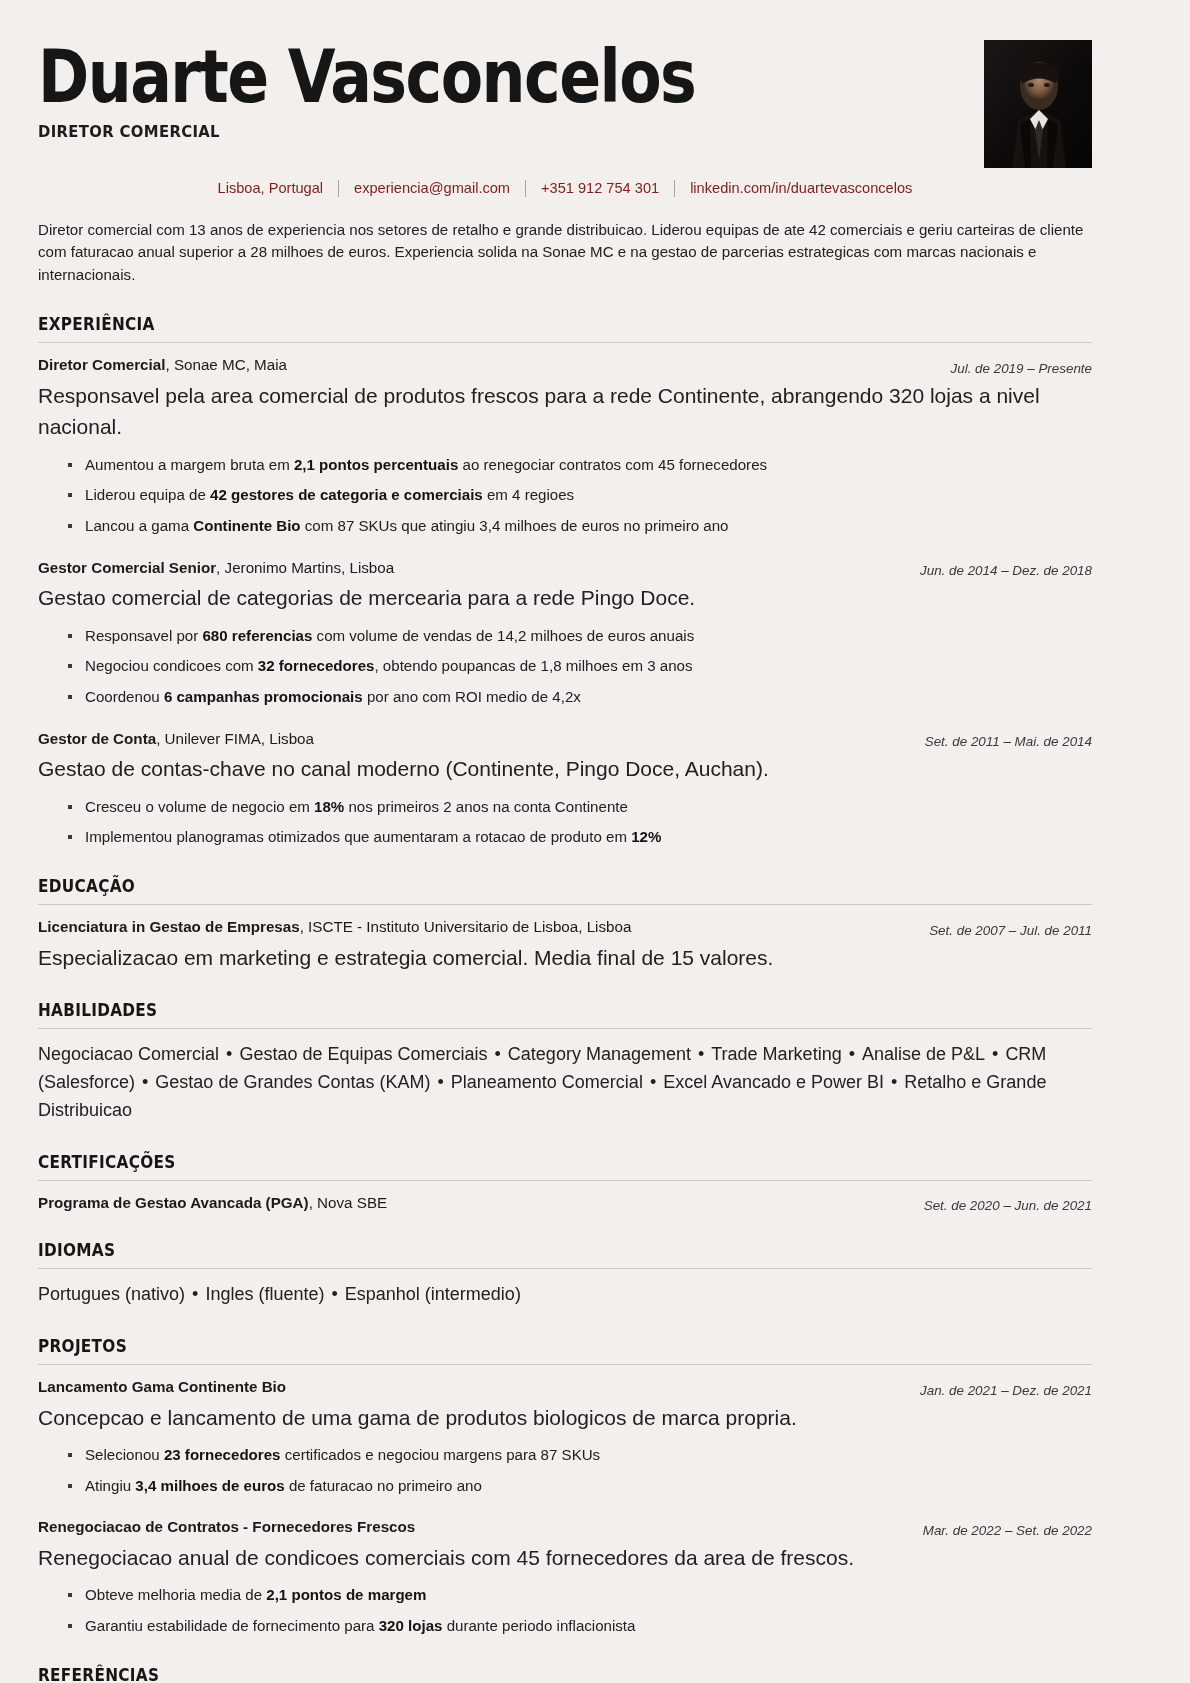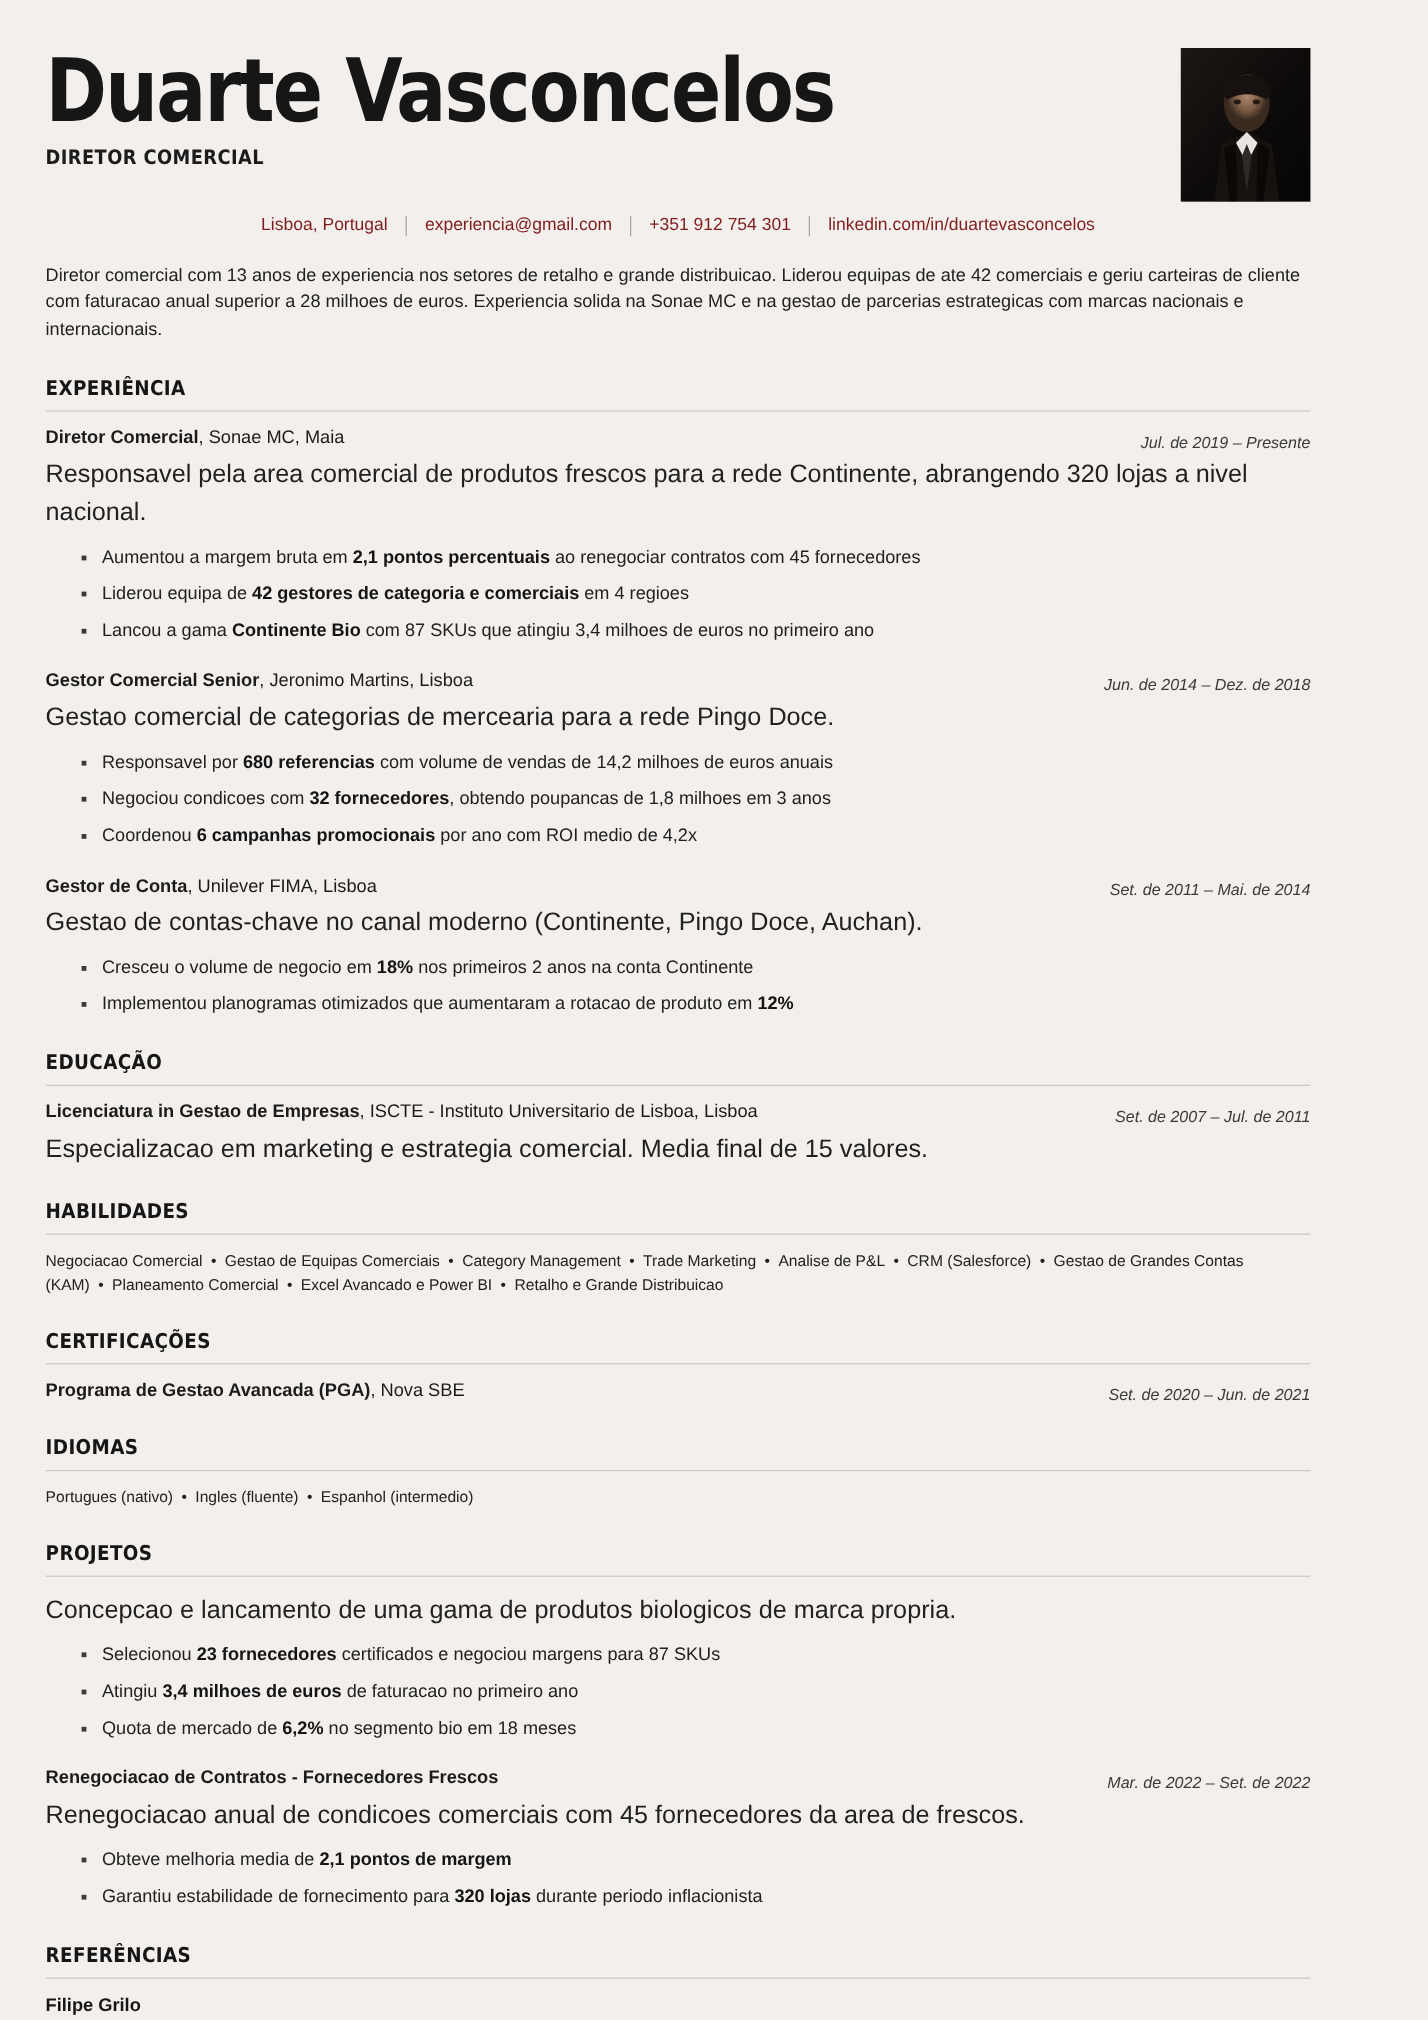--- a/index.html
+++ b/index.html
@@ -148,21 +148,21 @@
     position: absolute;
     left: 0;
     top: 9px;
     width: 4px;
     height: 4px;
     background: #3a3a3a;
   }
   ul.bullets li b { font-weight: 700; color: #141414; }
 
   .inline-list {
-    font-size: 13px;
+    font-size: 18px;
     line-height: 1.55;
     color: #212121;
     max-width: 1054px;
   }
   .dot { margin: 0 7px; }
 
   .ref-name {
     font-size: 15.2px;
     font-weight: 700;
     color: #161616;
@@ -302,25 +302,28 @@
     <div class="section-title">IDIOMAS</div>
     <div class="rule"></div>
     <div class="inline-list" id="lang-list"><span>Portugues (nativo)</span><span class="dot">•</span><span>Ingles (fluente)</span><span class="dot">•</span><span>Espanhol (intermedio)</span></div>
   </div>
 
   <div class="section">
     <div class="section-title">PROJETOS</div>
     <div class="rule"></div>
     <div id="proj-list">
         <div class="entry">
+          <div class="entry-head">
+            <div class="entry-title"><b>Lancamento Gama Continente Bio</b></div>
+            <div class="entry-date">Jan. de 2021 – Dez. de 2021</div>
+          </div>
           <div class="entry-desc">Concepcao e lancamento de uma gama de produtos biologicos de marca propria.</div>
           <ul class="bullets">
             <li>Selecionou <b>23 fornecedores</b> certificados e negociou margens para 87 SKUs</li>
             <li>Atingiu <b>3,4 milhoes de euros</b> de faturacao no primeiro ano</li>
-            <li>Quota de mercado de <b>6,2%</b> no segmento bio em 18 meses</li>
           </ul>
         </div>
         <div class="entry">
           <div class="entry-head">
             <div class="entry-title"><b>Renegociacao de Contratos - Fornecedores Frescos</b></div>
             <div class="entry-date">Mar. de 2022 – Set. de 2022</div>
           </div>
           <div class="entry-desc">Renegociacao anual de condicoes comerciais com 45 fornecedores da area de frescos.</div>
           <ul class="bullets">
             <li>Obteve melhoria media de <b>2,1 pontos de margem</b></li>

